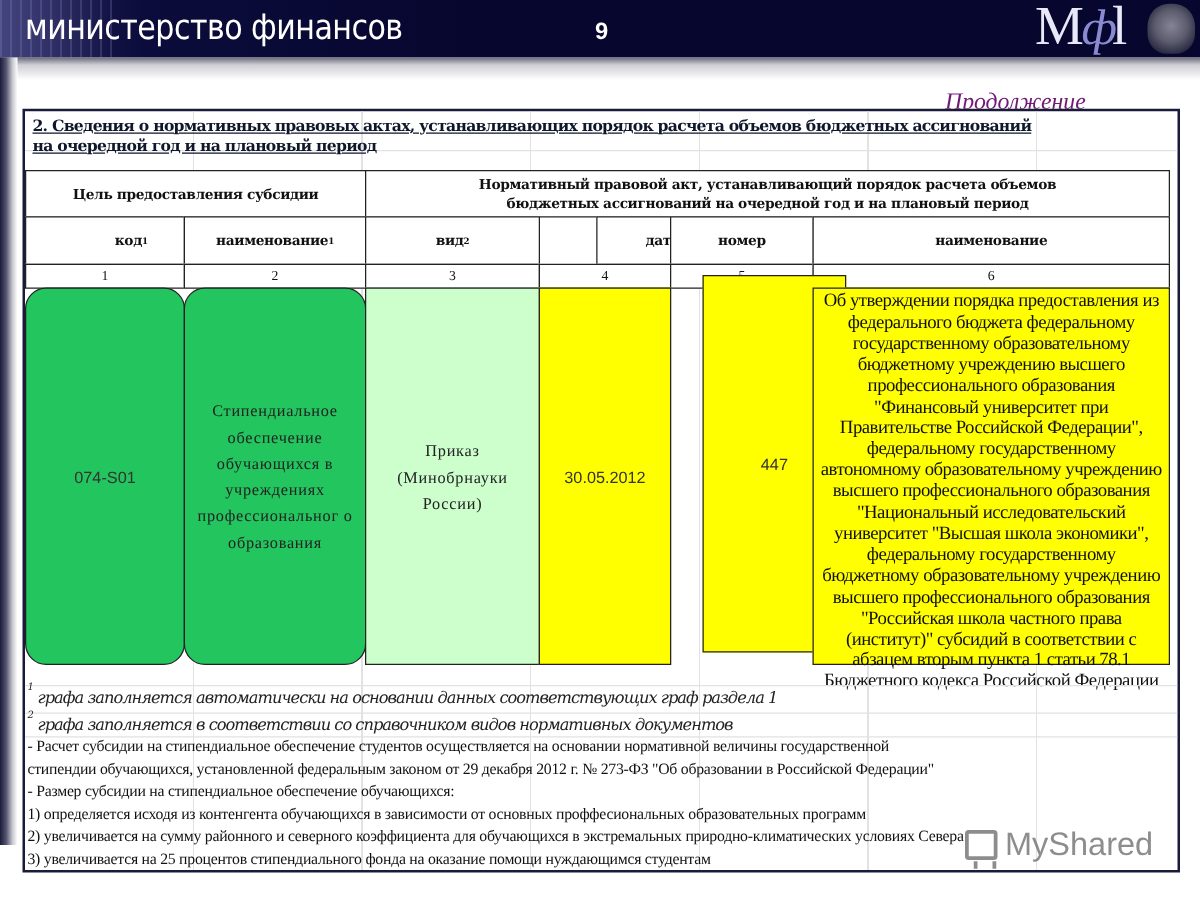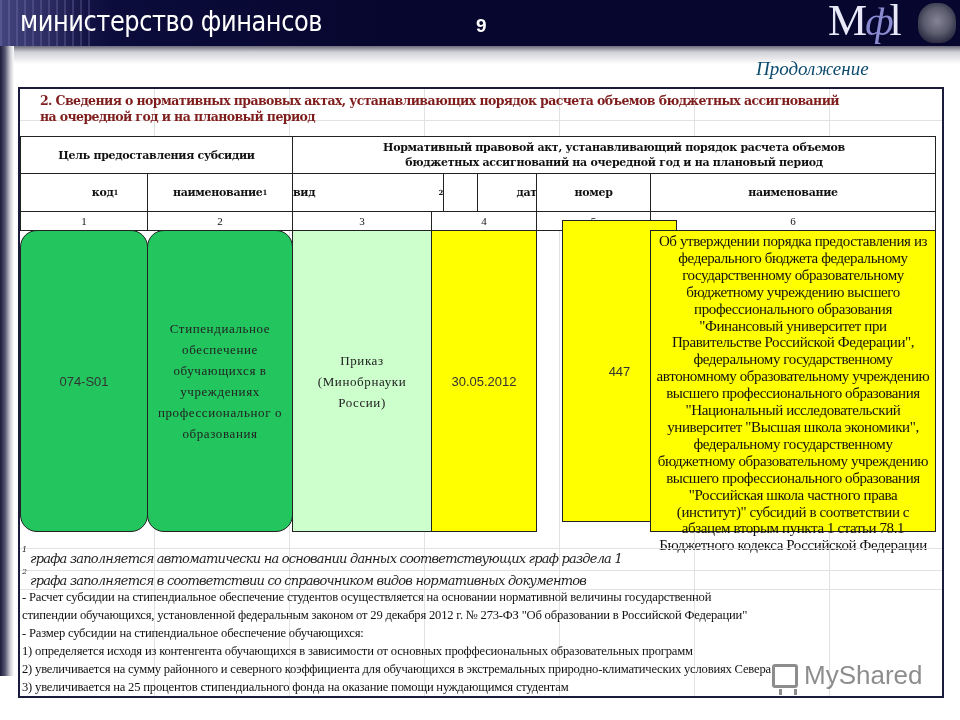--- a/index.html
+++ b/index.html
@@ -44,38 +44,38 @@
   
   .frame-shadow {
     position: absolute; left: 0; top: 46px; width: 960px; height: 674px;
     background: linear-gradient(180deg, #6a6a7a 0px, #cfcfd6 6px, #ffffff 18px);
   }
   .frame-left {
     position: absolute; left: 0; top: 46px; width: 14px; height: 630px;
     background: linear-gradient(90deg, #1a1a3a 0px, #555570 5px, #c8c8d0 10px, #ffffff 14px);
   }
   .continuation {
-    position: absolute; left: 756px; top: 58px;
-    font-style: italic; font-size: 19px; color: #0c4a6e;
+    position: absolute; left: 756px; top: 71px;
+    font-style: italic; font-size: 19px; color: #701a75;
   }
 
   
   .sheet {
     position: absolute; left: 18px; top: 87px; width: 926px; height: 611px;
     border: 2px solid #1a1a3a; background: #ffffff; overflow: hidden;
   }
   .grid-lines {
     position: absolute; left: 0; top: 0; width: 100%; height: 100%;
     background:
       repeating-linear-gradient(90deg, transparent 0 134px, #e2e2e2 134px 135px);
   }
   .sec-title {
-    position: absolute; left: 20px; top: 4px; width: 900px;
-    font-size: 12.5px; font-weight: bold; line-height: 16px; color: #7f1d1d;
-    font-family: "DejaVu Serif", serif; letter-spacing: -0.6px;
+    position: absolute; left: 6px; top: 4px; width: 900px;
+    font-size: 12.5px; font-weight: bold; line-height: 16px; color: #0f172a;
+    font-family: "DejaVu Serif", serif; letter-spacing: -0.6px; text-decoration: underline;
   }
   .cell {
     position: absolute; display: flex; align-items: center; justify-content: center;
     text-align: center; border: 1px solid #222; color: #111;
   }
   .hdr { font-weight: bold; font-size: 11px; font-family: "DejaVu Serif", serif; letter-spacing: -0.3px; line-height: 15px; background: #fff; }
   .num { font-size: 11px; background: #fff; }
   .gray { background: #22c55e; border-radius: 17px; }
   .green { background: #ccffcc; }
   .yellow { background: #ffff00; }
@@ -140,21 +140,21 @@
   <div class="cell hdr" style="left:272px;top:47px;width:644px;height:38px;padding:0 60px;">Нормативный правовой акт, устанавливающий порядок расчета объемов бюджетных ассигнований на очередной год и на плановый период</div>
 
   <div class="cell hdr" style="left:0;top:84px;width:128px;height:39px;padding-left:42px;">
       <span>код</span>
       <sup>1</sup>
     </div>
   <div class="cell hdr" style="left:127px;top:84px;width:146px;height:39px;">
       <span>наименование</span>
       <sup>1</sup>
     </div>
-  <div class="cell hdr" style="left:272px;top:84px;width:152px;height:39px;justify-content:space-between;">
+  <div class="cell hdr" style="left:272px;top:84px;width:140px;height:39px;">
       <span>вид</span>
       <sup>2</sup>
     </div>
   <div class="cell hdr" style="left:411px;top:84px;width:106px;height:39px;margin-left:46px;">дата</div>
   <div class="cell hdr" style="left:516px;top:84px;width:115px;height:39px;">номер</div>
   <div class="cell hdr" style="left:630px;top:84px;width:286px;height:39px;">наименование</div>
 
   <div class="cell num" style="left:0;top:122px;width:128px;height:20px;">1</div>
   <div class="cell num" style="left:127px;top:122px;width:146px;height:20px;">2</div>
   <div class="cell num" style="left:272px;top:122px;width:140px;height:20px;">3</div>

